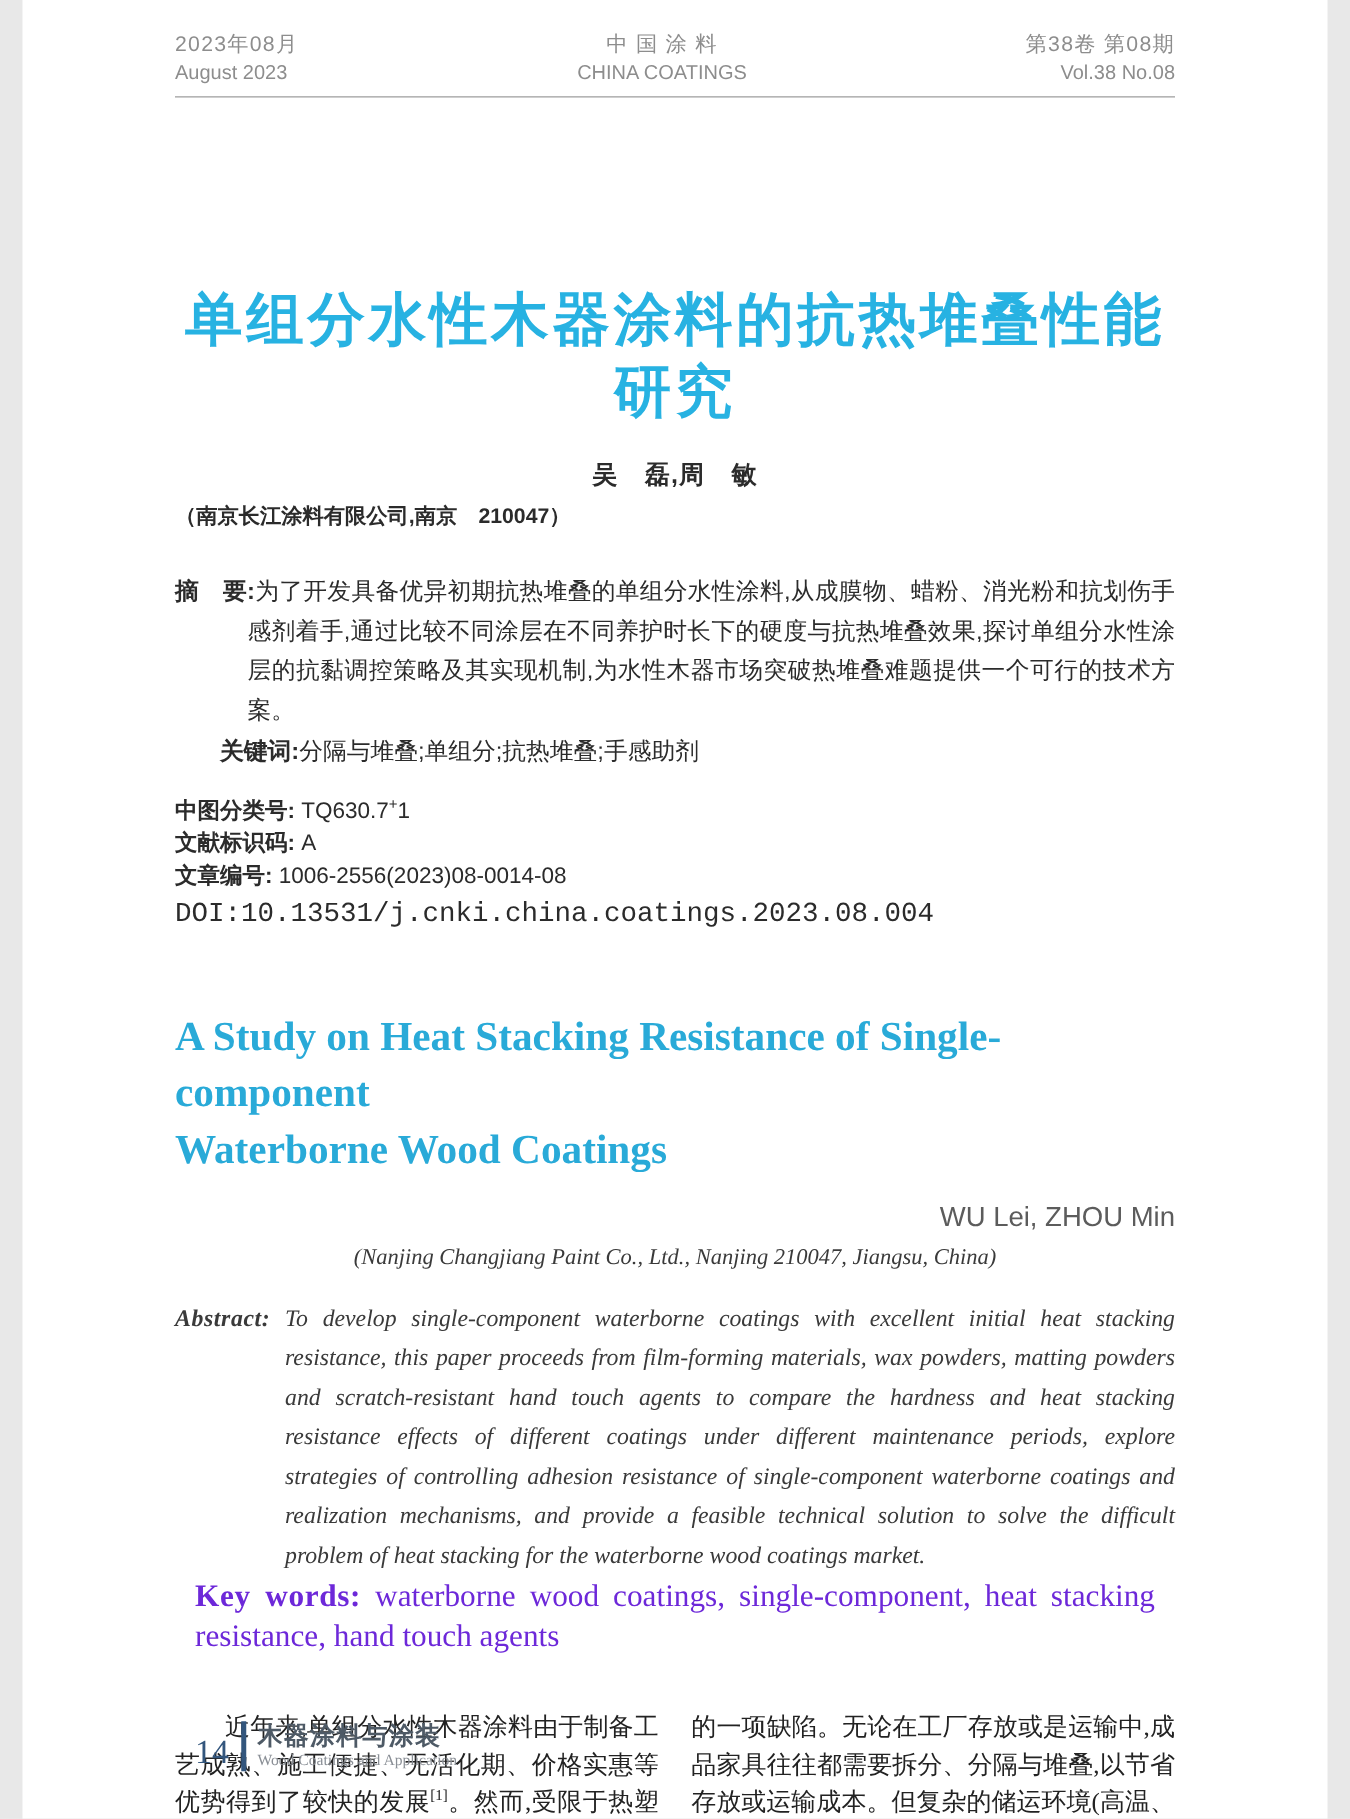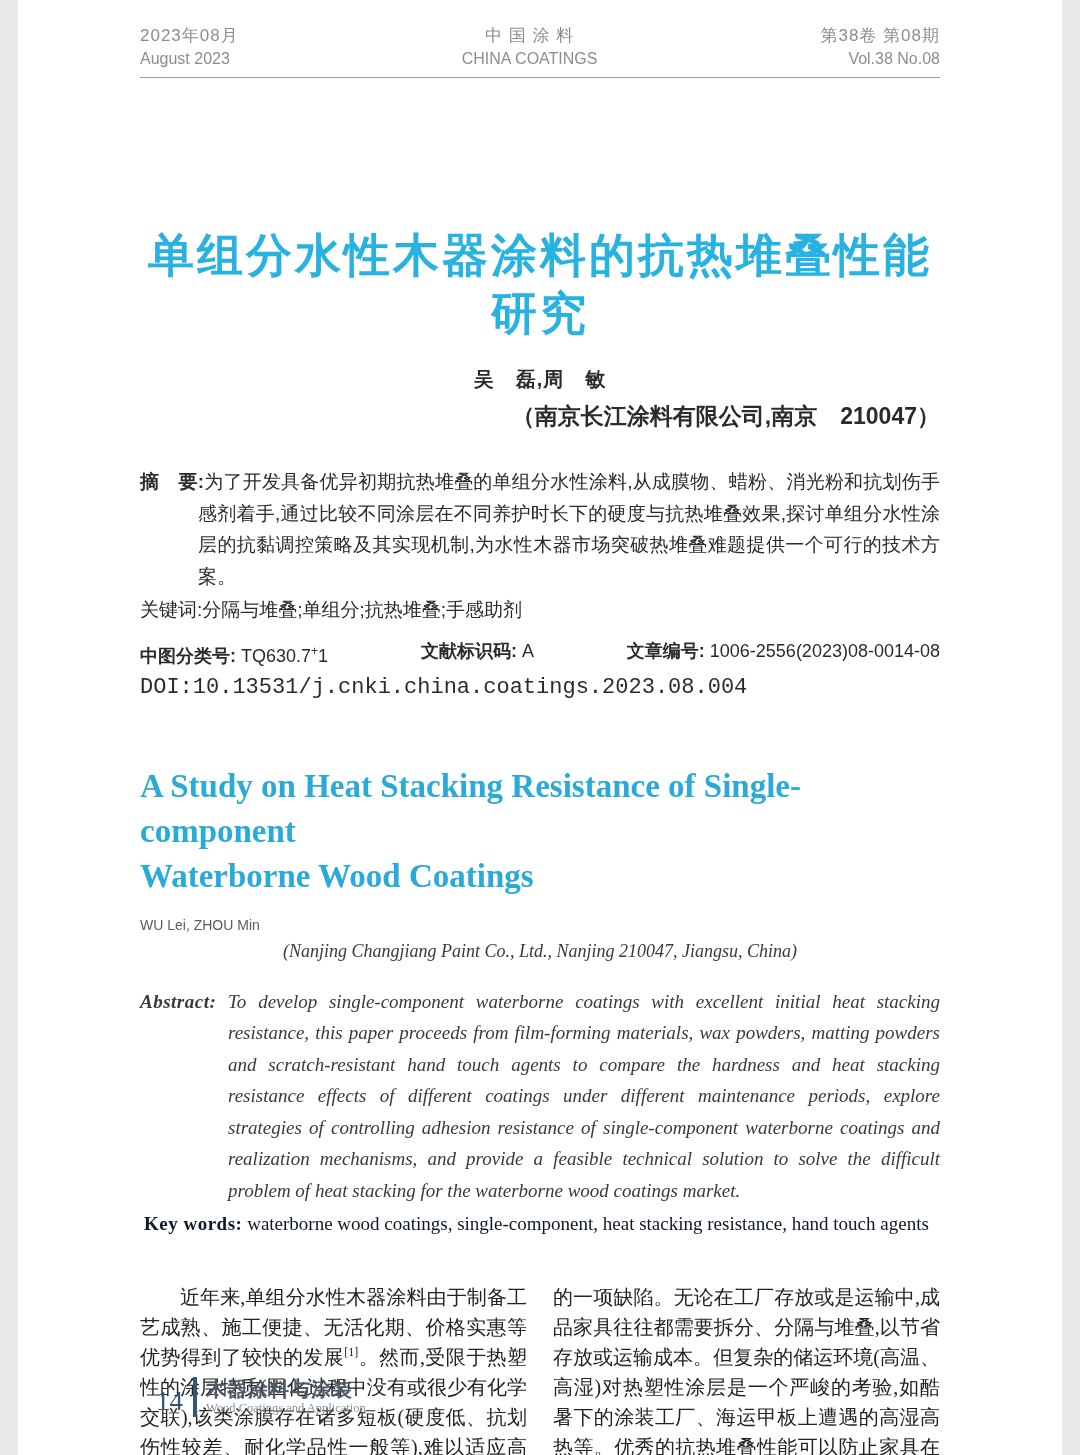--- a/index.html
+++ b/index.html
@@ -30,61 +30,61 @@
   .title-cn{
     margin-top:148px;
     text-align:center;
     color:#27b2e2;
     font-size:46px;
     font-weight:700;
     line-height:58px;
     letter-spacing:3px;
   }
   .authors-cn{margin-top:24px;text-align:center;font-size:20px;font-weight:700;letter-spacing:1px;}
-  .affil-cn{margin-top:8px;text-align:right;font-size:23px;font-weight:700;}
+  .affil-cn{margin-top:8px;text-align:left;font-size:17px;font-weight:700;}
   
   .abs-cn{
     margin-top:34px;
     font-size:19px;line-height:31.5px;
     text-align:justify;
   }
   .abs-cn .hang{padding-left:58px;text-indent:-58px;margin:0;}
   .abs-cn .lbl{font-weight:700;}
   .kw-cn{margin:0;margin-top:2px;font-size:19px;line-height:31.5px;}
-  .kw-cn .lbl{font-weight:400;}
+  .kw-cn .lbl{font-weight:700;margin-left:36px;}
   
   .meta-row{
     margin-top:12px;
     display:flex;justify-content:space-between;
-    font-size:18px;line-height:26px;
+    font-size:18px;line-height:26px;flex-direction:column;
   }
   .meta-row .lbl{font-weight:700;}
   .meta-row sup{font-size:12px;}
   .doi-line{margin-top:6px;font-family:Liberation Mono, monospace;font-size:22px;}
   
   .title-en{
     margin-top:64px;
     text-align:left;
     color:#29aad8;
     font-family:"Liberation Serif", serif;
     font-weight:700;
     font-size:33px;
     line-height:45px;
   }
-  .authors-en{margin-top:18px;text-align:left;font-size:14px;color:#5c5c5c;}
+  .authors-en{margin-top:18px;text-align:right;font-size:22px;color:#5c5c5c;}
   .affil-en{margin-top:8px;text-align:center;font-family:"Liberation Serif", serif;font-style:italic;font-size:18px;color:#3a3a3a;}
   .abs-en{
     margin-top:24px;
     font-family:"Liberation Serif", serif;
     font-size:19px;line-height:31.5px;
     text-align:justify;color:#3a3a3a;
   }
   .abs-en .hang{padding-left:88px;text-indent:-88px;margin:0;font-style:italic;}
   .abs-en .lbl{font-weight:700;letter-spacing:0.5px;}
-  .kw-en{margin:4px;margin-top:2px;font-family:"Liberation Serif", serif;font-size:19px;line-height:31.5px;color:#0f172a;}
+  .kw-en{margin:16px;margin-top:2px;font-family:"Liberation Serif", serif;font-size:25px;line-height:31.5px;color:#6d28d9;}
   .kw-en .lbl{font-weight:700;}
   
   .body-cols{
     margin-top:42px;
     column-count:2;
     column-gap:26px;
     column-fill:auto;
     height:230px;
     overflow:hidden;
     font-family:"Liberation Serif", serif;

